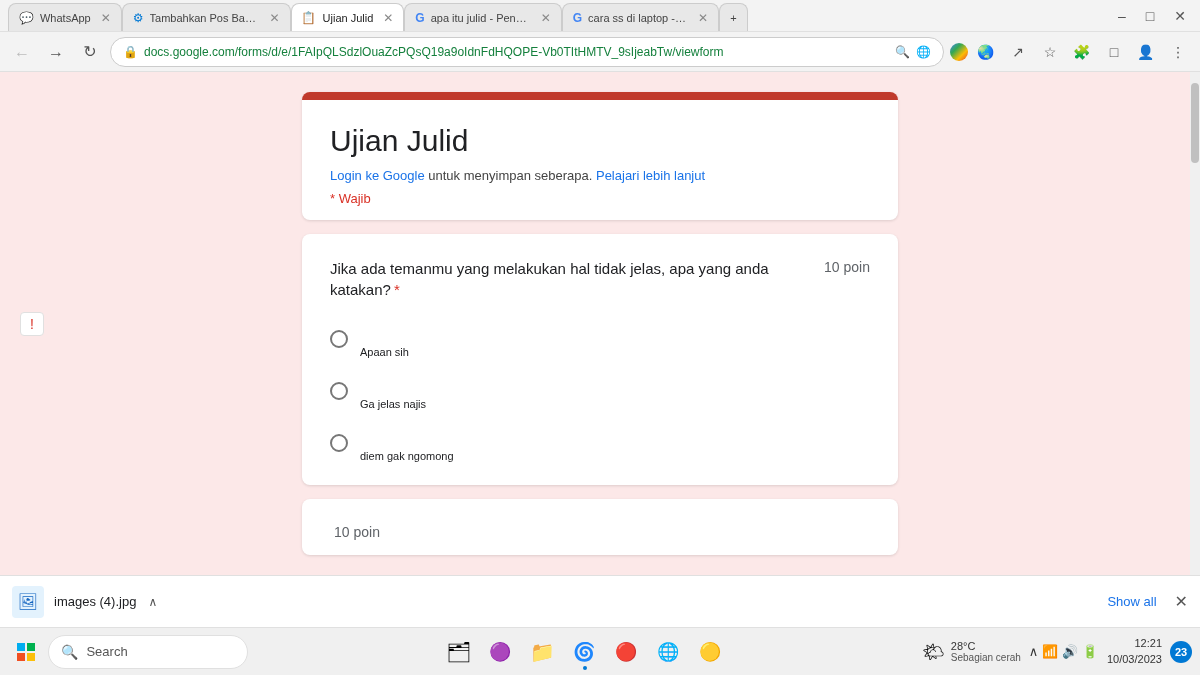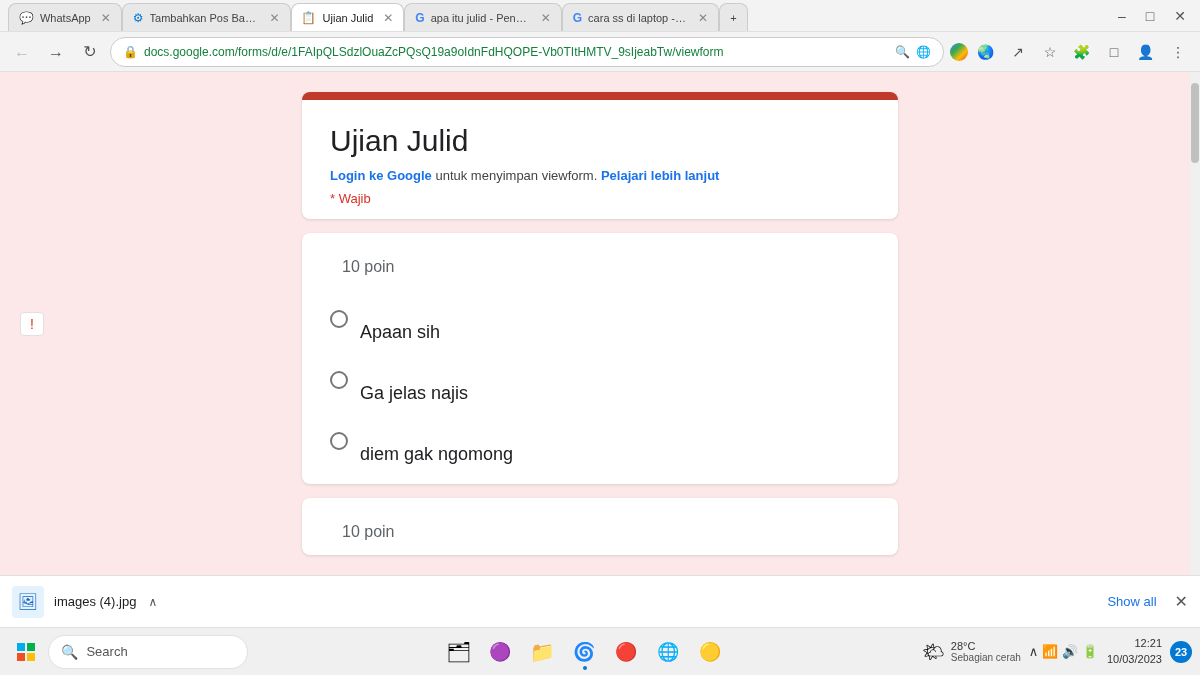--- a/index.html
+++ b/index.html
@@ -180,21 +180,21 @@
     .form-desc {
       font-size: 14px;
       color: #202124;
       margin-bottom: 16px;
     }
     .form-login-row {
       font-size: 13px;
       color: #444;
       margin-bottom: 8px;
     }
-    .form-login-row a { color: #1a73e8; text-decoration: none; font-weight: bold; }
+    .form-login-row a { color: #1a73e8; text-decoration: none; }
     .form-wajib {
       font-size: 13px;
       color: #d93025;
     }
 
     .form-question-card {
       padding: 24px 28px;
     }
     .question-header {
       display: flex;
@@ -206,43 +206,43 @@
       font-size: 15px;
       color: #202124;
       flex: 1;
       line-height: 1.4;
     }
     .required-star {
       color: #d93025;
       margin-left: 3px;
     }
     .poin-label {
-      font-size: 16px;
+      font-size: 14px;
       color: #5f6368;
       white-space: nowrap;
-      margin-left: 12px;
+      margin-left: 4px;
       margin-top: 1px;
     }
     .radio-option {
       display: flex;
       align-items: center;
       gap: 12px;
       margin-bottom: 14px;
       cursor: pointer;
     }
     .radio-circle {
       width: 18px;
       height: 18px;
       border-radius: 50%;
       border: 2px solid #777;
       flex-shrink: 0;
       background: #fff;
     }
     .radio-label {
-      font-size: 18px;
+      font-size: 11px;
       color: #202124;
       margin-top: 26px;
     }
 
     
     .form-question-card-partial {
       padding: 24px 28px 16px;
     }
     .question-header-partial {
       display: flex;
@@ -441,27 +441,30 @@
     <button class="addr-btn">⋮</button>
   </div>
 </div>
 
 <div class="browser-content">
   <div class="page-content">
 
     <div class="form-card form-header-card">
       <h1 class="form-title">Ujian Julid</h1>
       <div class="form-login-row">
-        <a href="#">Login ke Google</a><span> untuk menyimpan viewform. </span><a href="#">Pelajari lebih lanjut</a>
+        <a href="#">Login ke Google</a><span> untuk menyimpan seberapa. </span><a href="#">Pelajari lebih lanjut</a>
       </div>
       <div class="form-wajib">* Wajib</div>
     </div>
 
     <div class="form-card form-question-card">
       <div class="question-header">
+        <div class="question-text">
+          <span>Jika ada temanmu yang melakukan hal tidak jelas, apa yang anda katakan?</span><span class="required-star">*</span>
+        </div>
         <span class="poin-label">10 poin</span>
       </div>
 
       <div class="radio-option">
         <div class="radio-circle"></div>
         <span class="radio-label">Apaan sih</span>
       </div>
       <div class="radio-option">
         <div class="radio-circle"></div>
         <span class="radio-label">Ga jelas najis</span>

